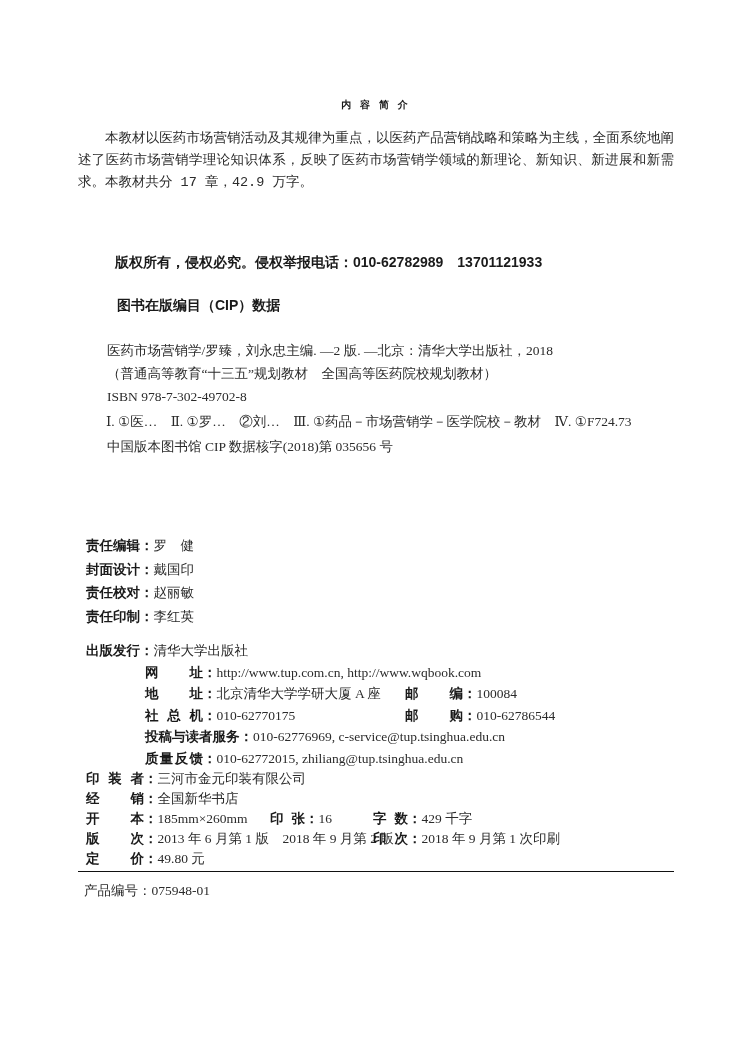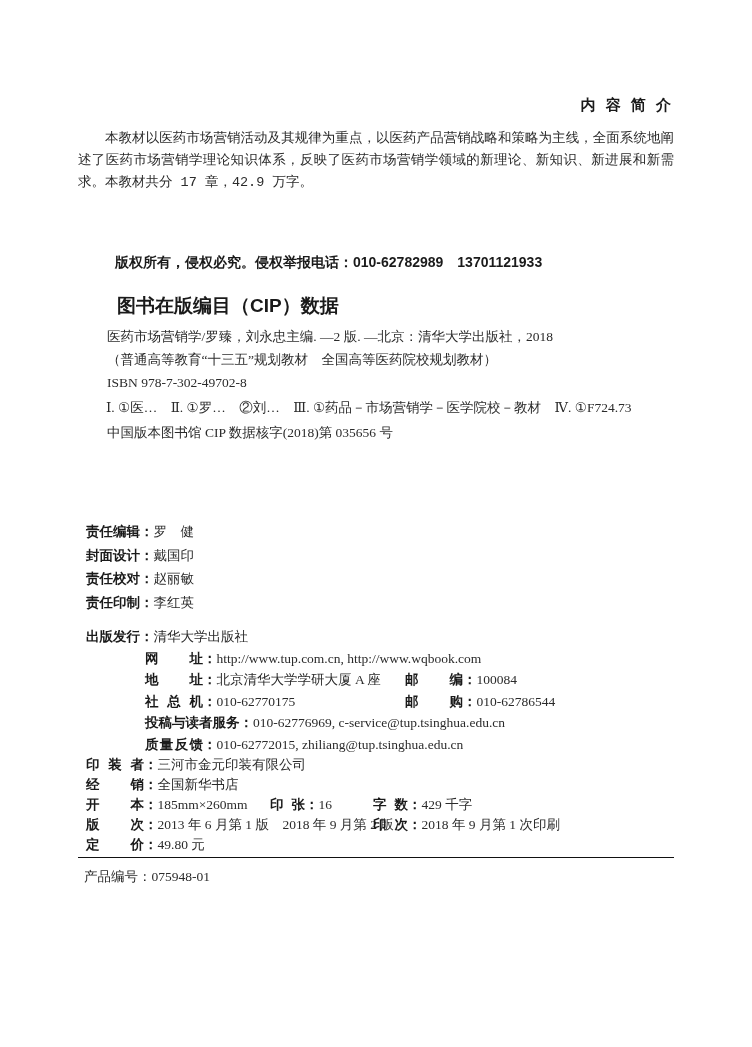--- a/index.html
+++ b/index.html
@@ -17,46 +17,46 @@
     overflow: hidden;
   }
   .sans-bold {
     font-family: "Liberation Sans", "DejaVu Sans", sans-serif;
     font-weight: bold;
     color: #1a1a1a;
   }
   
   .intro-title {
     margin: 0 0 14px 0;
-    text-align: right;
-    font-size: 15px;
+    text-align: center;
+    font-size: 10px;
     letter-spacing: 3px;
     line-height: 18px;
   }
   .para {
     margin: 0;
     line-height: 22px;
     text-align: justify;
     text-indent: 2em;
     font-family: Liberation Mono, monospace;
   }
   
   .notice {
     margin: 60px 0 0 37px;
     font-size: 14px;
     line-height: 17px;
   }
   
   .cip-heading {
     margin: 26px 0 0 39px;
-    font-size: 19px;
+    font-size: 14px;
     line-height: 17px;
   }
   .cip-line { margin: 0 0 0 29px; line-height: 23px; }
-  .cip-main  { margin-top: 11px; }
+  .cip-main  { margin-top: 25px; }
   .cip-class { margin-top: 2px; margin-left: 28px; }
   .cip-record { margin-top: 2px; }
   
   .staff-block { margin: 76px 0 0 8px; }
   .staff-row { margin: 0; line-height: 23.5px; }
   
   .pub-block { margin: 12px 0 0 8px; }
   .pub-row { position: relative; margin: 0; line-height: 21.5px; }
   .indent { padding-left: 59px; }
   .jl {

